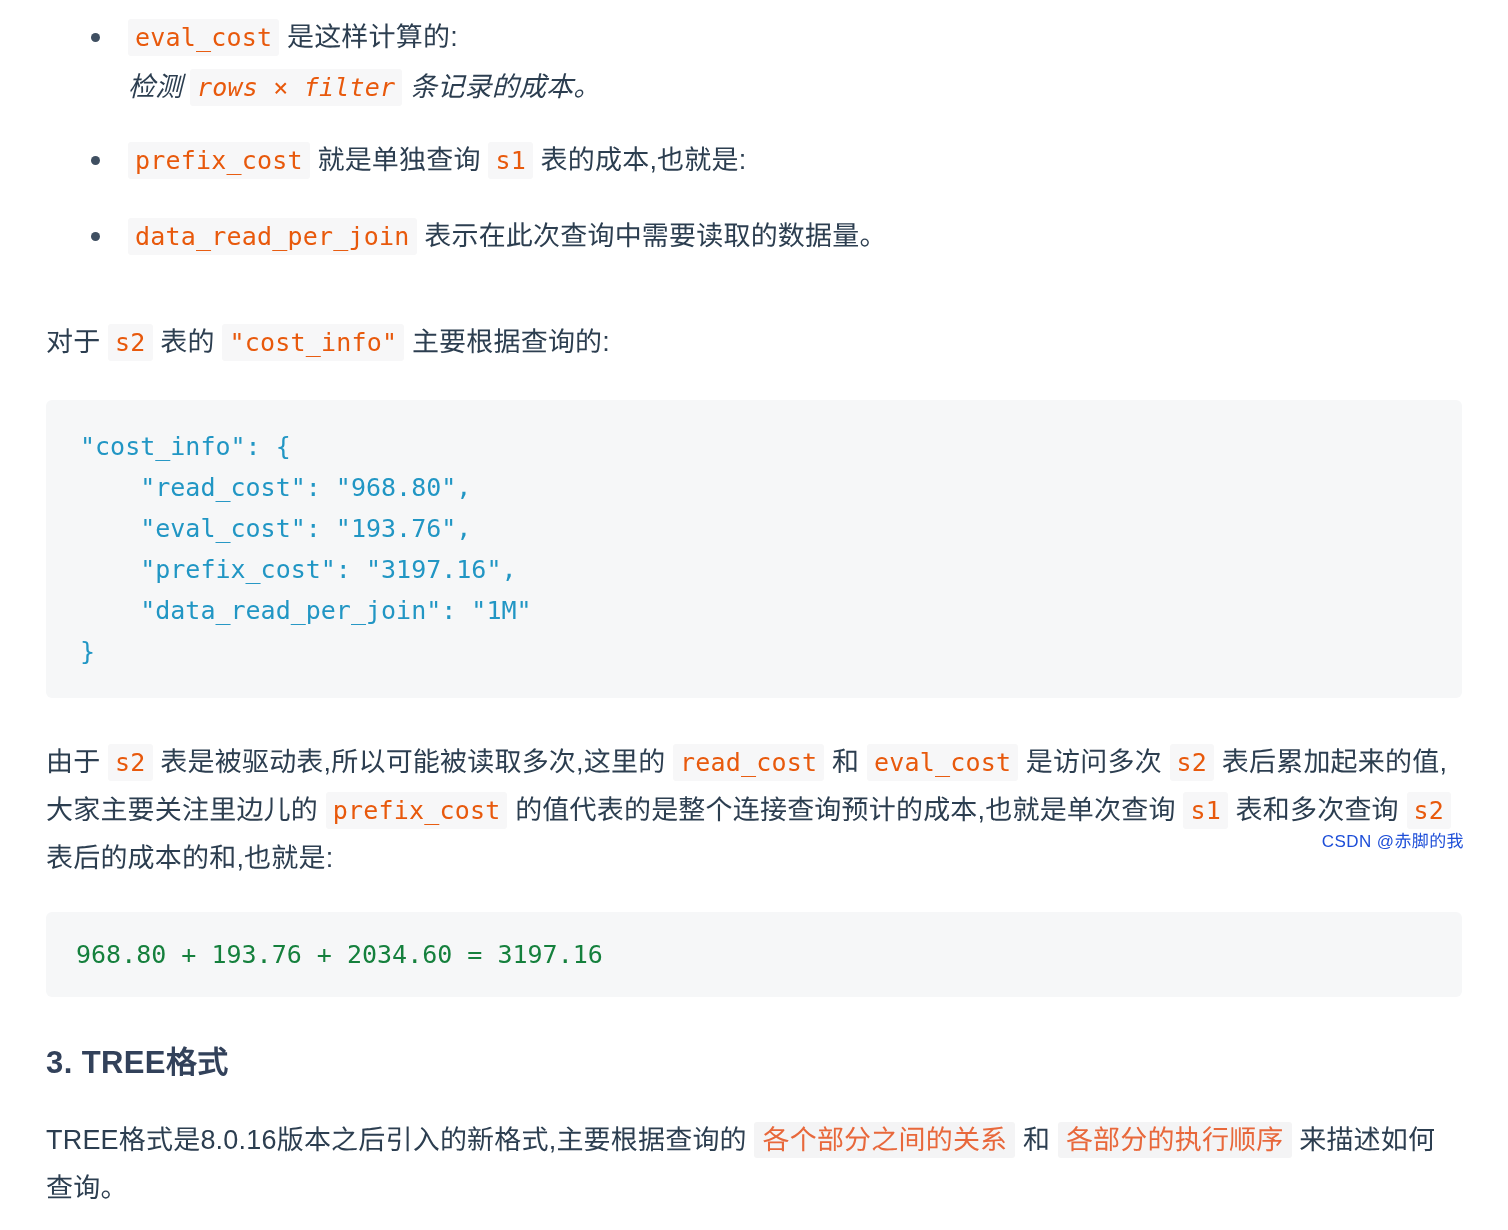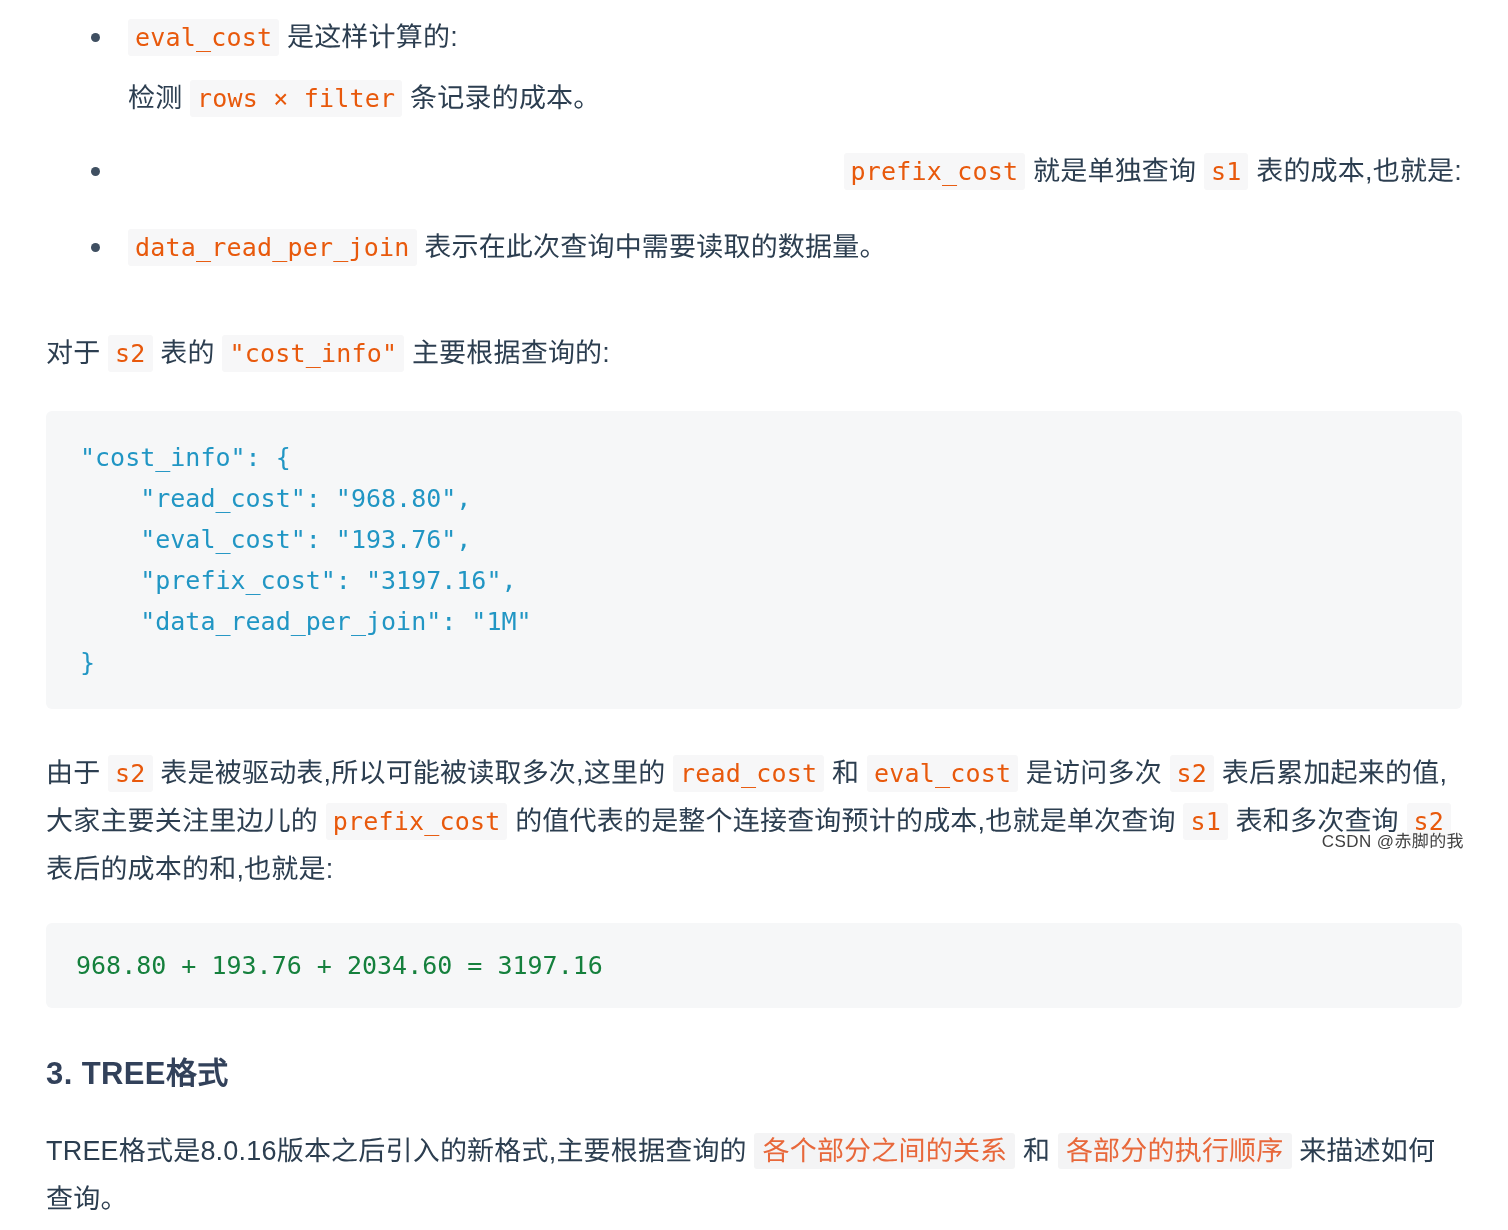--- a/index.html
+++ b/index.html
@@ -50,22 +50,23 @@
   .li-line {
     font-size: 27px;
     line-height: 1.72;
     color: #2c3e50;
     letter-spacing: 0.2px;
   }
   .sub-line {
     font-size: 27px;
     line-height: 1.72;
     color: #2c3e50;
-    margin-top: 15px;
+    margin-top: 4px;
     letter-spacing: 0.2px;
+    font-style: italic;
   }
 
   
   code.ic {
     font-family: "DejaVu Sans Mono", "Liberation Mono", monospace;
     font-size: 25px;
     color: #e8590c;
     background: #f7f7f8;
     padding: 4px 7px;
     border-radius: 3px;
@@ -117,21 +118,21 @@
     color: #32415a;
     letter-spacing: 0.4px;
   }
 
   
   .watermark {
     position: absolute;
     right: 44px;
     bottom: 10px;
     font-size: 17px;
-    color: #404040;
+    color: #1d4ed8;
     font-family: "Liberation Sans", "DejaVu Sans", sans-serif;
     letter-spacing: 0.4px;
     user-select: none;
     margin-top: 40px;
   }
   .block-gap-b { height: 34px; }
   .block-gap-c { height: 40px; }
   .block-gap-d { height: 30px; }
   .top-pad { height: 14px; }
 </style>
@@ -142,21 +143,21 @@
 
   <div class="top-pad"></div>
 
   <ul class="bullets">
 
     <li>
       <div class="li-line"><code class="ic">eval_cost</code><span> 是这样计算的:</span></div>
       <div class="sub-line"><span>检测 </span><code class="ic">rows × filter</code><span> 条记录的成本。</span></div>
     </li>
 
-    <li style="margin-top:26px;text-align:right;">
+    <li style="margin-top:26px;">
       <div class="li-line"><code class="ic">prefix_cost</code><span> 就是单独查询 </span><code class="ic">s1</code><span> 表的成本,也就是:</span></div>
     </li>
 
     <li style="margin-top:30px;">
       <div class="li-line"><code class="ic">data_read_per_join</code><span> 表示在此次查询中需要读取的数据量。</span></div>
     </li>
 
   </ul>
 
   <div class="block-gap-c"></div>

